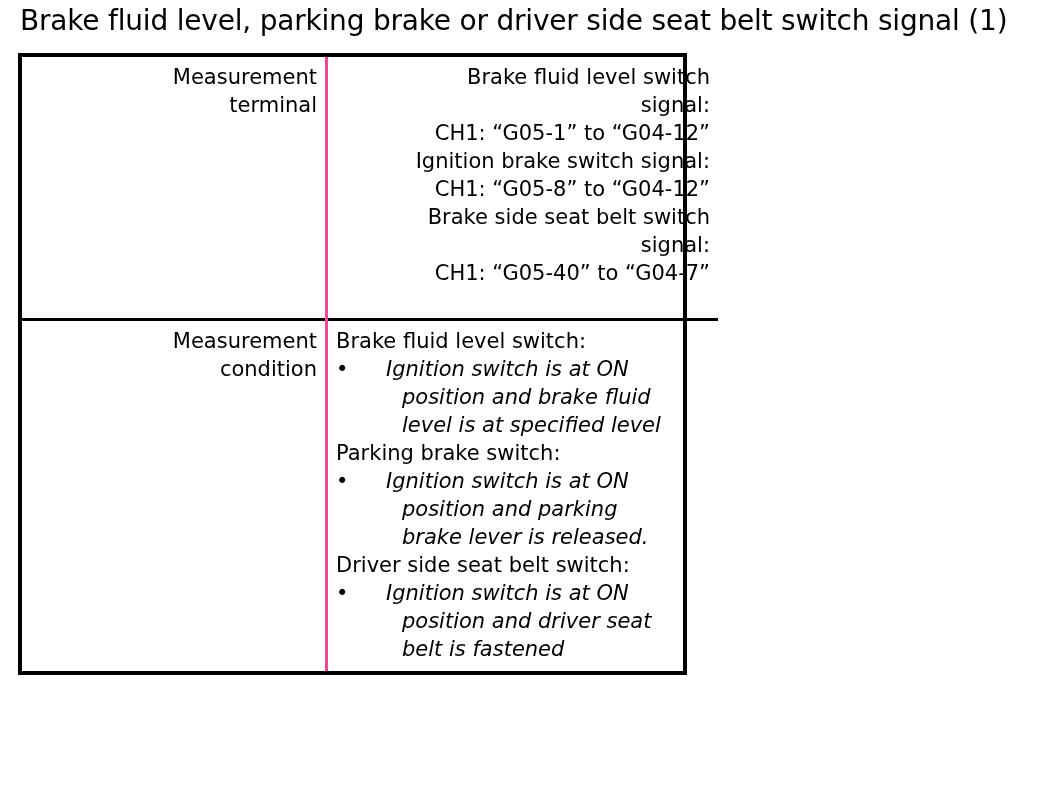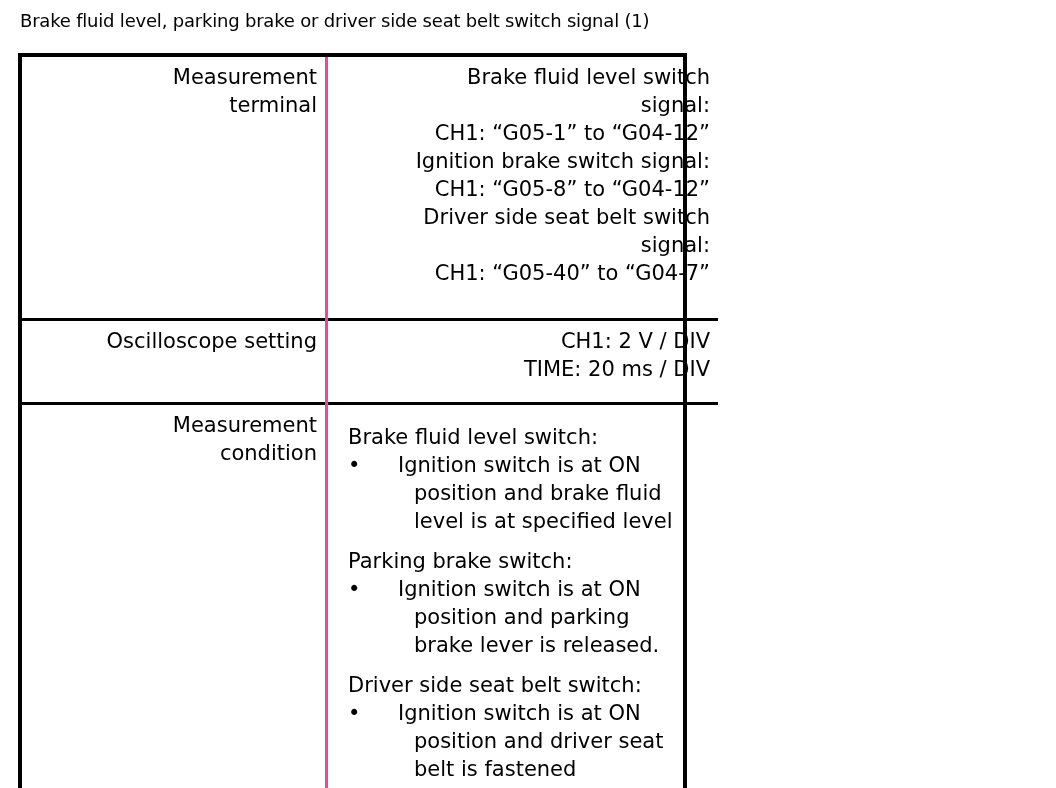--- a/index.html
+++ b/index.html
@@ -13,21 +13,21 @@
     font-family: "DejaVu Sans", sans-serif;
     color: #000000;
     overflow: hidden;
     position: relative;
   }
 
   .page-title {
     position: absolute;
     left: 20px;
     top: 6px;
-    font-size: 18px;
+    font-size: 28px;
     line-height: 30px;
     white-space: nowrap;
     letter-spacing: -0.2px;
     text-align: center;
   }
 
   .spec-table {
     position: absolute;
     left: 18px;
     top: 53px;
@@ -57,21 +57,21 @@
   .cell-divider {
     border-left: 3px solid #ec4899;
   }
 
   .cell-lines > div {
     white-space: pre;
     text-align: right;
   }
 
   
-  .cond-group { margin: 12px; }
+  .cond-group { margin: 0; }
   .cond-head { white-space: pre; }
   .bullet-item {
     display: flex;
     align-items: flex-start;
   }
   .bullet-mark {
     flex: 0 0 auto;
     width: 34px;
     text-align: left;
     font-size: 21px;
@@ -79,20 +79,21 @@
   }
   .bullet-body {
     flex: 1 1 auto;
     padding-left: 16px;
     text-indent: -16px;
   }
   .bullet-body > div {
     white-space: pre;
     padding-left: 16px;
     text-indent: 0;
+    font-style: italic;
   }
   .bullet-body > div.first-line {
     padding-left: 0;
   }
 
   .r1-cell { height: 247px; }
   .r2-cell { height: 67px; }
 </style>
 </head>
 <body>
@@ -109,40 +110,27 @@
             <div>terminal</div>
           </div>
         </td>
         <td class="col-value cell-divider r1-cell">
           <div class="cell-lines">
             <div>Brake fluid level switch</div>
             <div>signal:</div>
             <div>CH1: “G05-1” to “G04-12”</div>
             <div>Ignition brake switch signal:</div>
             <div>CH1: “G05-8” to “G04-12”</div>
-            <div>Driver side seat belt switch</div>
+            <div>Brake side seat belt switch</div>
             <div>signal:</div>
             <div>CH1: “G05-40” to “G04-7”</div>
           </div>
         </td>
       </tr>
 
-      <tr class="row-sep">
-        <td class="col-label r2-cell">
-          <div class="cell-lines">
-            <div>Oscilloscope setting</div>
-          </div>
-        </td>
-        <td class="col-value cell-divider r2-cell">
-          <div class="cell-lines">
-            <div>CH1: 2 V / DIV</div>
-            <div>TIME: 20 ms / DIV</div>
-          </div>
-        </td>
-      </tr>
 
       <tr class="row-sep">
         <td class="col-label">
           <div class="cell-lines">
             <div>Measurement</div>
             <div>condition</div>
           </div>
         </td>
         <td class="col-value cell-divider">
 

